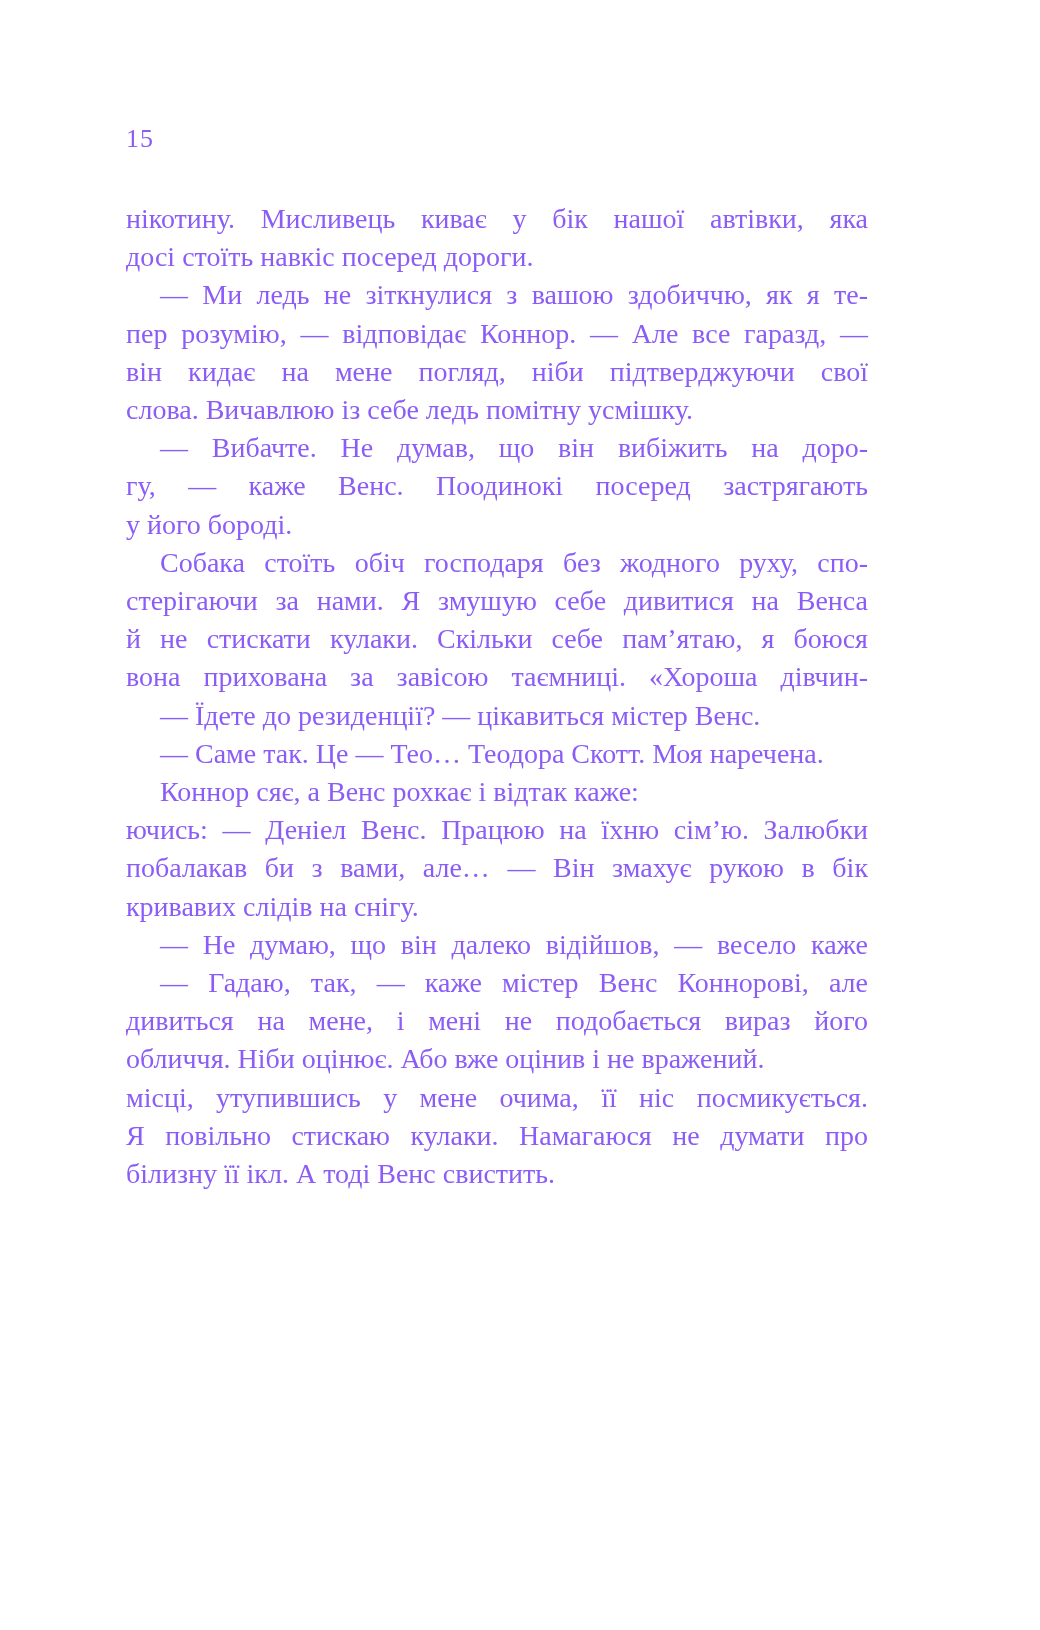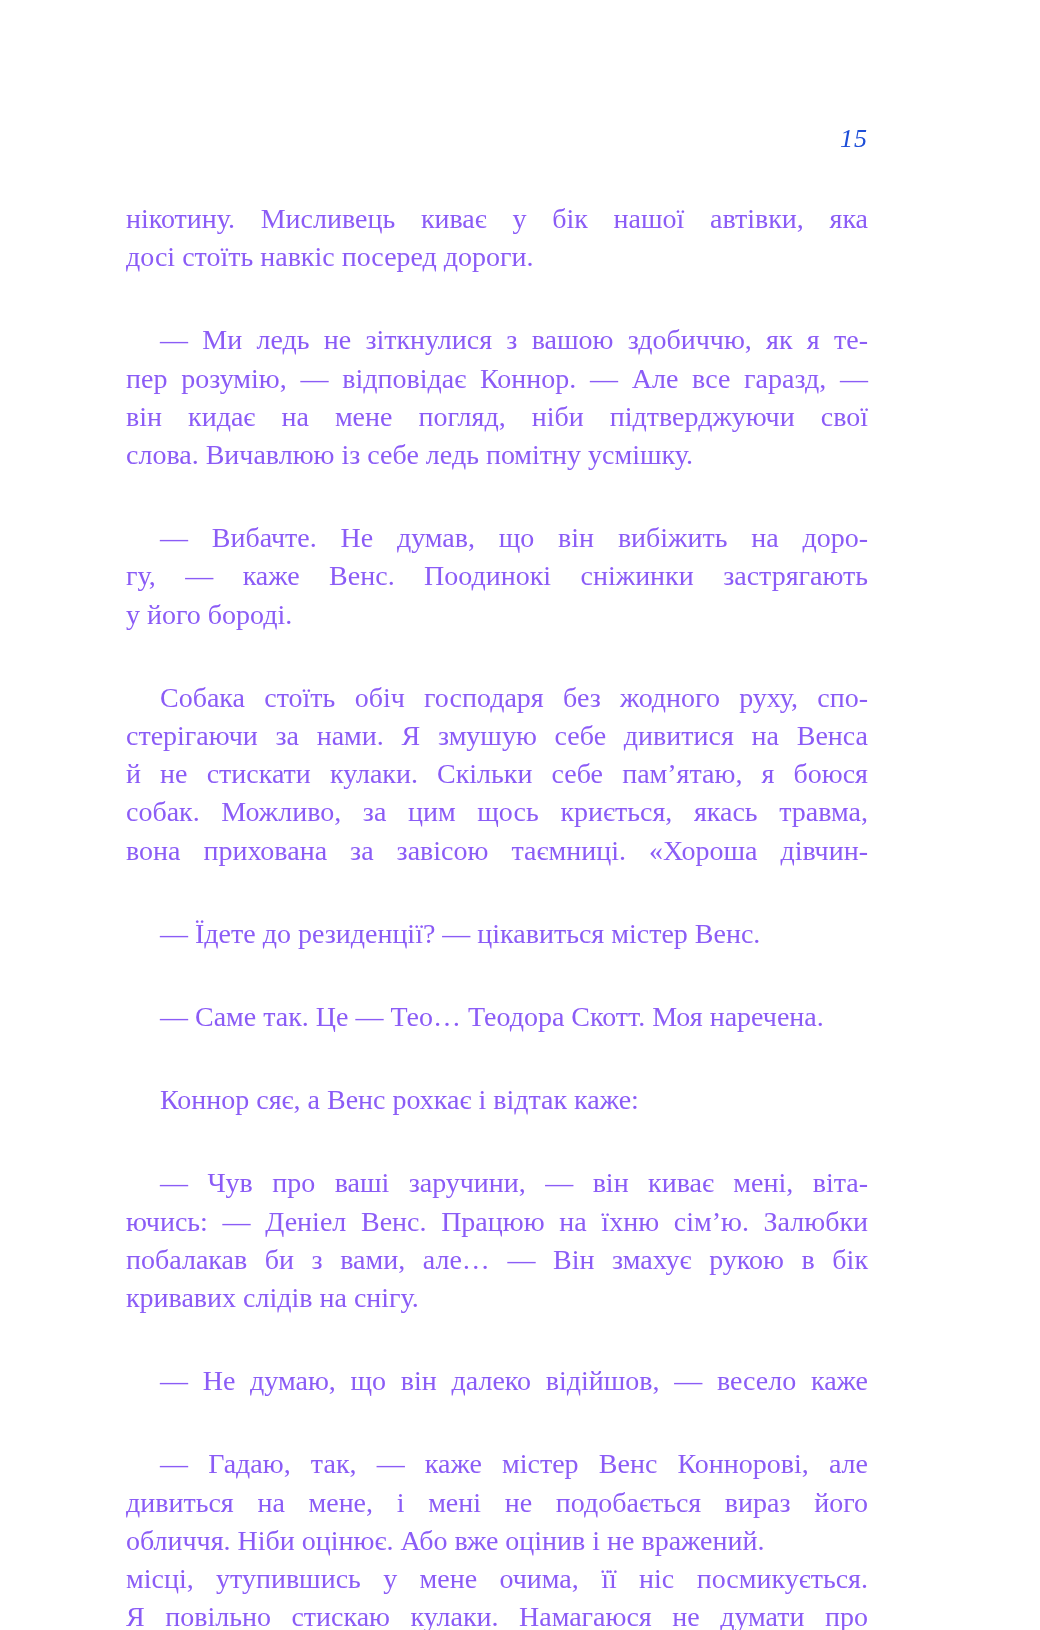--- a/index.html
+++ b/index.html
@@ -14,73 +14,69 @@
     background: #ffffff;
     font-family: "Liberation Serif", "DejaVu Serif", serif;
     color: #1e1e1e;
     overflow: hidden;
   }
   .page-number {
     position: absolute;
     top: 124px;
     left: 126px;
     width: 742px;
-    text-align: right;
+    text-align: left;
     font-size: 26px;
     line-height: 30px;
-    color: #1d4ed8;
+    color: #8b5cf6;
     letter-spacing: 1px;
-    font-style: italic;
   }
   .text-block {
     position: absolute;
     top: 200px;
     left: 126px;
     width: 742px;
   }
   .text-line {
     font-size: 28px;
     line-height: 38.2px;
     text-align: justify;
     text-align-last: justify;
     white-space: normal;
     color: #8b5cf6;
   }
   .text-line.last {
     text-align-last: left;
   }
   .text-line.indent {
     text-indent: 34px;
-    margin-top: 45px;
   }
 </style>
 </head>
 <body>
 
 <div class="book-page">
   <div class="page-number">15</div>
   <div class="text-block">
       <div class="text-line">нікотину. Мисливець киває у бік нашої автівки, яка</div>
       <div class="text-line last">досі стоїть навкіс посеред дороги.</div>
       <div class="text-line indent">— Ми ледь не зіткнулися з вашою здобиччю, як я те-</div>
       <div class="text-line">пер розумію, — відповідає Коннор. — Але все гаразд, —</div>
       <div class="text-line">він кидає на мене погляд, ніби підтверджуючи свої</div>
       <div class="text-line last">слова. Вичавлюю із себе ледь помітну усмішку.</div>
       <div class="text-line indent">— Вибачте. Не думав, що він вибіжить на доро-</div>
-      <div class="text-line">гу, — каже Венс. Поодинокі сніжинки застрягають</div>
+      <div class="text-line">гу, — каже Венс. Поодинокі посеред застрягають</div>
       <div class="text-line last">у його бороді.</div>
       <div class="text-line indent">Собака стоїть обіч господаря без жодного руху, спо-</div>
       <div class="text-line">стерігаючи за нами. Я змушую себе дивитися на Венса</div>
       <div class="text-line">й не стискати кулаки. Скільки себе пам’ятаю, я боюся</div>
-      <div class="text-line">собак. Можливо, за цим щось криється, якась травма,</div>
       <div class="text-line">вона прихована за завісою таємниці. «Хороша дівчин-</div>
       <div class="text-line last indent">— Їдете до резиденції? — цікавиться містер Венс.</div>
       <div class="text-line last indent">— Саме так. Це — Тео… Теодора Скотт. Моя наречена.</div>
       <div class="text-line last indent">Коннор сяє, а Венс рохкає і відтак каже:</div>
-      <div class="text-line indent">— Чув про ваші заручини, — він киває мені, віта-</div>
       <div class="text-line">ючись: — Деніел Венс. Працюю на їхню сім’ю. Залюбки</div>
       <div class="text-line">побалакав би з вами, але… — Він змахує рукою в бік</div>
       <div class="text-line last">кривавих слідів на снігу.</div>
       <div class="text-line indent">— Не думаю, що він далеко відійшов, — весело каже</div>
       <div class="text-line indent">— Гадаю, так, — каже містер Венс Коннорові, але</div>
       <div class="text-line">дивиться на мене, і мені не подобається вираз його</div>
       <div class="text-line last">обличчя. Ніби оцінює. Або вже оцінив і не вражений.</div>
       <div class="text-line">місці, утупившись у мене очима, її ніс посмикується.</div>
       <div class="text-line">Я повільно стискаю кулаки. Намагаюся не думати про</div>
       <div class="text-line last">білизну її ікл. А тоді Венс свистить.</div>

